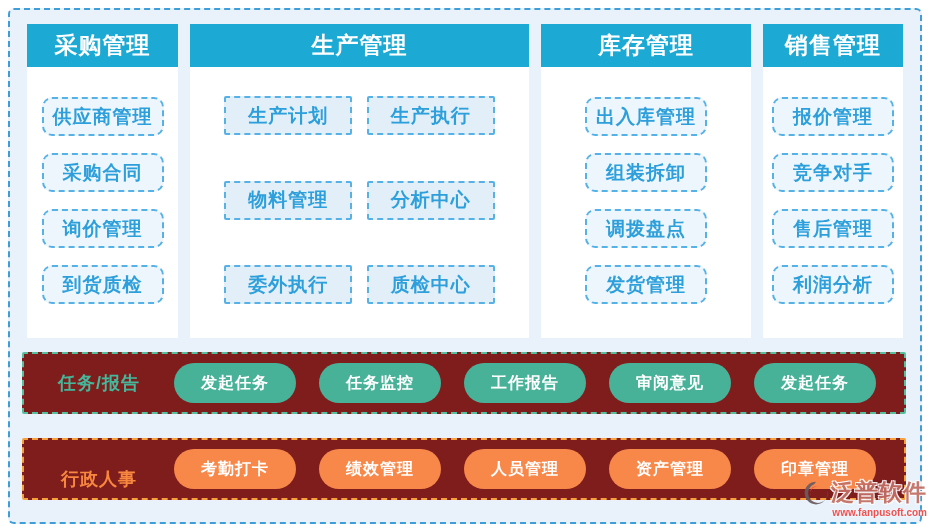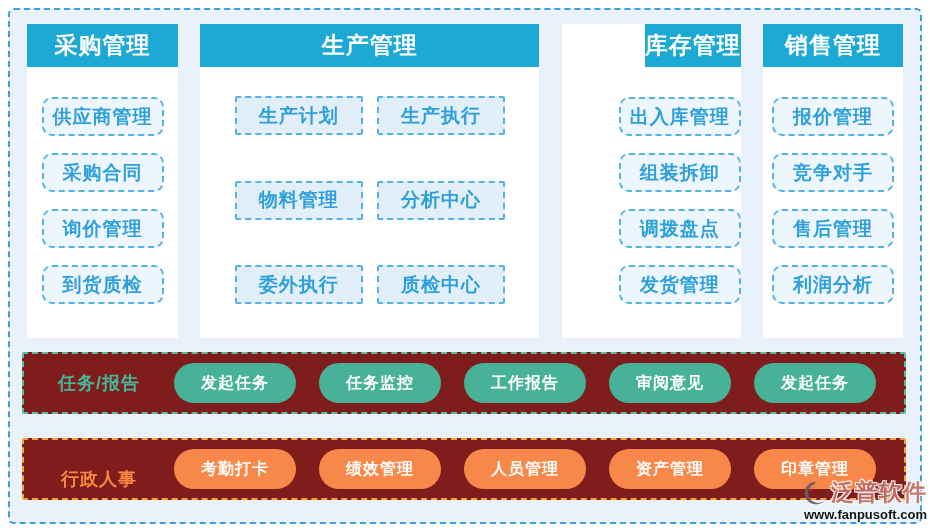--- a/index.html
+++ b/index.html
@@ -71,21 +71,21 @@
     position:absolute;right:3px;top:477px;width:145px;
     display:flex;flex-direction:column;align-items:flex-end;
     opacity:0.92;z-index:5;pointer-events:none;
   }
   .brand-line{display:flex;align-items:center;gap:2px;}
   .brand-text{
     font-size:23px;font-weight:bold;color:#c46e64;letter-spacing:1px;
     text-shadow:-1px -1px 0 #fff,1px -1px 0 #fff,-1px 1px 0 #fff,1px 1px 0 #fff;
   }
   .brand-url{
-    font-size:13px;font-weight:bold;color:#000000;margin-top:-1px;
+    font-size:10px;font-weight:bold;color:#ef4444;margin-top:-1px;
     text-shadow:0 0 2px #ffffff;
   }
 </style>
 </head>
 <body>
 
 <div class="page-frame"></div>
 
 <div class="panels-row" id="panels">
     <div class="panel" style="width: 151px;">
@@ -101,21 +101,21 @@
       <div class="panel-header">生产管理</div>
       <div class="panel-body grid2">
         <div class="mod-btn">生产计划</div>
         <div class="mod-btn">生产执行</div>
         <div class="mod-btn">物料管理</div>
         <div class="mod-btn">分析中心</div>
         <div class="mod-btn">委外执行</div>
         <div class="mod-btn">质检中心</div>
       </div>
     </div>
-    <div class="panel" style="width: 179px; align-items: flex-end;">
+    <div class="panel" style="width: 210px;">
       <div class="panel-header">库存管理</div>
       <div class="panel-body">
         <div class="mod-btn">出入库管理</div>
         <div class="mod-btn">组装拆卸</div>
         <div class="mod-btn">调拨盘点</div>
         <div class="mod-btn">发货管理</div>
       </div>
     </div>
     <div class="panel" style="width: 140px;">
       <div class="panel-header">销售管理</div>

